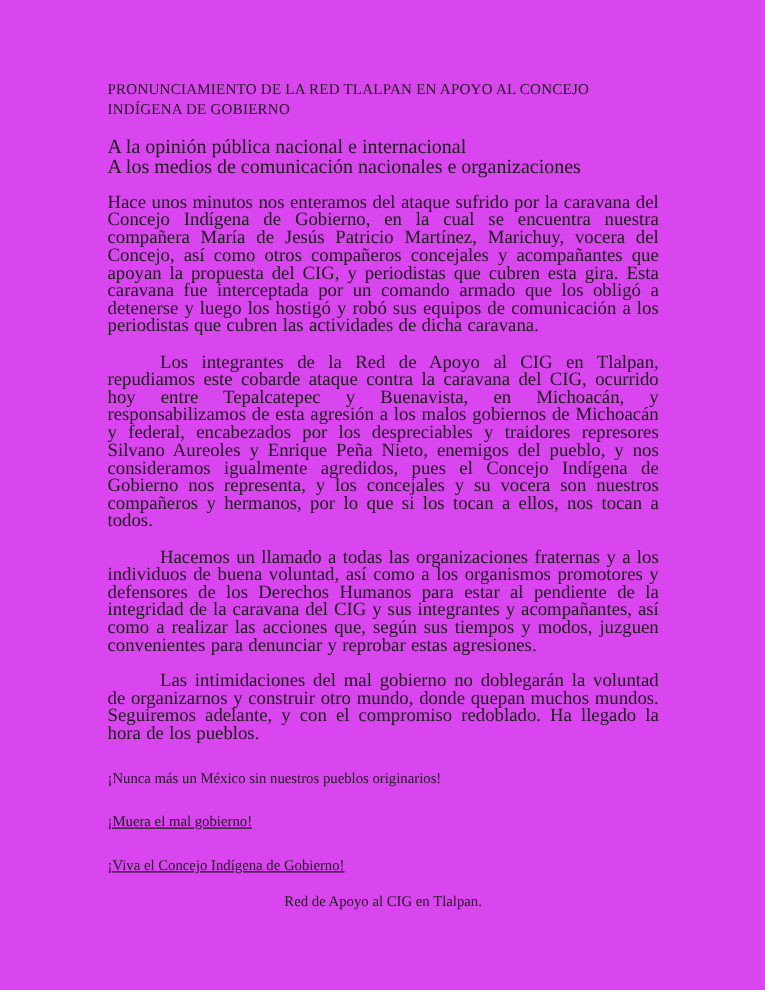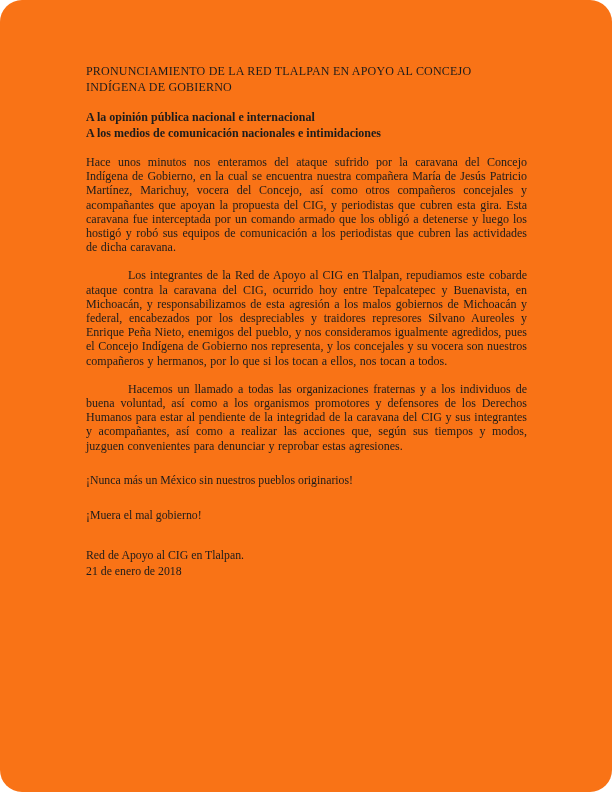--- a/index.html
+++ b/index.html
@@ -4,100 +4,100 @@
 <style>
   html, body {
     margin: 0;
     padding: 0;
     background: #ffffff;
   }
   .page {
     position: relative;
     width: 612px;
     height: 792px;
-    background: #f97316;
+    background: #d946ef;
     overflow: hidden;
     font-family: "Liberation Serif", "DejaVu Serif", serif;
     color: #1c1c1c;
     box-sizing: border-box;
-    border-radius: 22px;
   }
   .content {
     position: absolute;
     top: 64px;
     left: 86px;
     right: 85px;
   }
   .doc-title {
     font-size: 12px;
     line-height: 15.5px;
     letter-spacing: 0.2px;
     margin: 0 0 15px 0;
     font-weight: normal;
   }
   .addressees {
     margin: 0 0 10px 0;
   }
   .addressee-line {
-    font-size: 12px;
+    font-size: 16px;
     line-height: 15.5px;
-    font-weight: bold;
   }
   .body-paragraph {
-    font-size: 12px;
+    font-size: 15px;
     line-height: 14.2px;
     text-align: justify;
     margin: 14px 0 0 0;
     word-spacing: 0.5px;
   }
   .body-paragraph.indented {
     text-indent: 42px;
   }
   .slogans {
     margin-top: 13px;
   }
   .slogan-line {
     font-size: 11.8px;
     line-height: 14.2px;
     margin-top: 20px;
   }
   .slogan-line + .slogan-line {
     margin-top: 21px;
+    text-decoration: underline;
   }
   .signature-block {
-    margin-top: 26px;
-    text-align: left;
+    margin-top: 15px;
+    text-align: center;
     font-size: 11.8px;
     line-height: 15.5px;
   }
 </style>
 </head>
 <body>
 
 <div class="page">
   <div class="content">
 
     <p class="doc-title">PRONUNCIAMIENTO DE LA RED TLALPAN EN APOYO AL CONCEJO INDÍGENA DE GOBIERNO</p>
 
     <div class="addressees">
       <div class="addressee-line">A la opinión pública nacional e internacional</div>
-      <div class="addressee-line">A los medios de comunicación nacionales e intimidaciones</div>
+      <div class="addressee-line">A los medios de comunicación nacionales e organizaciones</div>
     </div>
 
     <p class="body-paragraph">Hace unos minutos nos enteramos del ataque sufrido por la caravana del Concejo Indígena de Gobierno, en la cual se encuentra nuestra compañera María de Jesús Patricio Martínez, Marichuy, vocera del Concejo, así como otros compañeros concejales y acompañantes que apoyan la propuesta del CIG, y periodistas que cubren esta gira. Esta caravana fue interceptada por un comando armado que los obligó a detenerse y luego los hostigó y robó sus equipos de comunicación a los periodistas que cubren las actividades de dicha caravana.</p>
 
     <p class="body-paragraph indented">Los integrantes de la Red de Apoyo al CIG en Tlalpan, repudiamos este cobarde ataque contra la caravana del CIG, ocurrido hoy entre Tepalcatepec y Buenavista, en Michoacán, y responsabilizamos de esta agresión a los malos gobiernos de Michoacán y federal, encabezados por los despreciables y traidores represores Silvano Aureoles y Enrique Peña Nieto, enemigos del pueblo, y nos consideramos igualmente agredidos, pues el Concejo Indígena de Gobierno nos representa, y los concejales y su vocera son nuestros compañeros y hermanos, por lo que si los tocan a ellos, nos tocan a todos.</p>
 
     <p class="body-paragraph indented">Hacemos un llamado a todas las organizaciones fraternas y a los individuos de buena voluntad, así como a los organismos promotores y defensores de los Derechos Humanos para estar al pendiente de la integridad de la caravana del CIG y sus integrantes y acompañantes, así como a realizar las acciones que, según sus tiempos y modos, juzguen convenientes para denunciar y reprobar estas agresiones.</p>
 
+    <p class="body-paragraph indented">Las intimidaciones del mal gobierno no doblegarán la voluntad de organizarnos y construir otro mundo, donde quepan muchos mundos. Seguiremos adelante, y con el compromiso redoblado. Ha llegado la hora de los pueblos.</p>
 
     <div class="slogans">
       <div class="slogan-line">¡Nunca más un México sin nuestros pueblos originarios!</div>
       <div class="slogan-line">¡Muera el mal gobierno!</div>
+      <div class="slogan-line">¡Viva el Concejo Indígena de Gobierno!</div>
     </div>
 
     <div class="signature-block">
       <div>Red de Apoyo al CIG en Tlalpan.</div>
-      <div>21 de enero de 2018</div>
     </div>
 
   </div>
 </div>
 
 </body></html>

